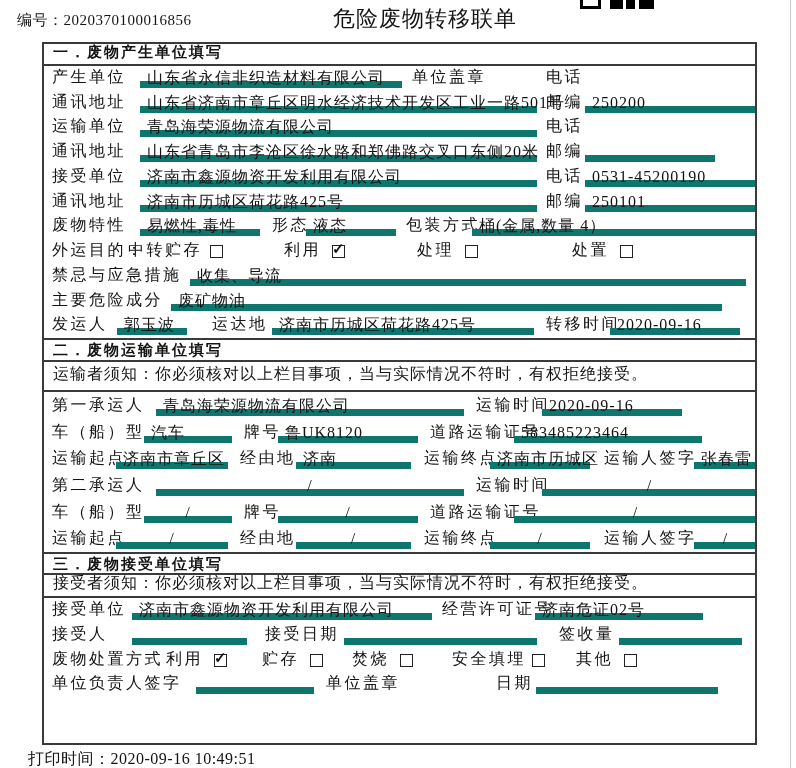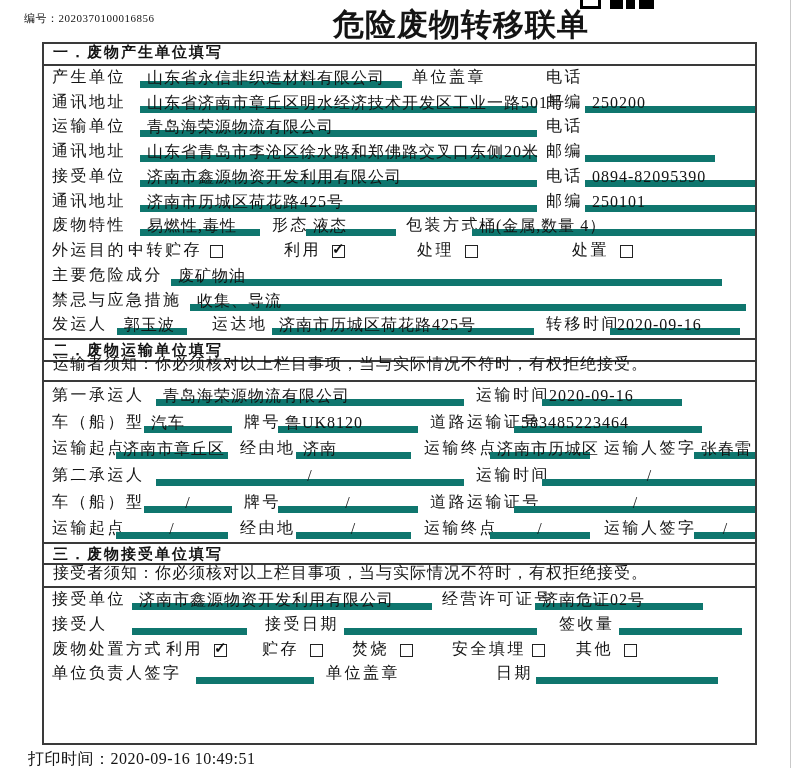--- a/index.html
+++ b/index.html
@@ -2,40 +2,40 @@
 <html><head>
 <meta charset="utf-8">
 <style>
   html,body{margin:0;padding:0;}
   body{
     width:796px;height:768px;background:#ffffff;position:relative;overflow:hidden;
     font-family:"Liberation Serif","DejaVu Serif",serif;color:#141414;
   }
   .abs{position:absolute;}
   
-  #doc-serial{left:24px;top:11px;font-size:11px;letter-spacing:.5px;white-space:nowrap;}
-  #doc-title{left:333px;top:4px;font-size:31px;font-weight:bold;letter-spacing:1px;
+  #doc-serial{left:17px;top:11px;font-size:15px;letter-spacing:.5px;white-space:nowrap;}
+  #doc-title{left:333px;top:4px;font-size:22px;font-weight:normal;letter-spacing:1px;
     font-family:"Liberation Sans","DejaVu Sans",sans-serif;white-space:nowrap;}
   #qr-fragment{left:580px;top:0;width:74px;height:10px;}
   .qrb{position:absolute;top:0;background:#000;height:9px;}
   #qrb-open{left:0;width:21px;height:9px;background:#fff;border:3px solid #000;border-top:none;box-sizing:border-box;}
   
   #page-edge{left:790px;top:0;width:1px;height:768px;background:#c9c9c9;}
   
   #form-table{left:42px;top:42px;width:715px;height:703px;border:2px solid #3a3a3a;
     box-sizing:border-box;font-size:16px;overflow:hidden;}
   .sec-header{position:relative;box-sizing:border-box;border-bottom:2px solid #3a3a3a;
     font-family:"Liberation Sans","DejaVu Sans",sans-serif;font-weight:bold;font-size:15px;
     letter-spacing:2px;padding-left:9px;}
   #sec1-header{height:22px;line-height:20px;font-family:Liberation Mono, monospace;}
   #sec2-header,#sec3-header{border-top:2px solid #3a3a3a;}
   #sec2-header{height:24px;line-height:20px;}
   #sec3-header{height:23px;line-height:19px;}
   .notice{position:relative;box-sizing:border-box;border-bottom:2px solid #3a3a3a;}
-  .n2{height:20px;}
+  .n2{height:30px;}
   .n3{height:23px;}
   .notice span{position:absolute;left:9px;bottom:5px;letter-spacing:1px;white-space:nowrap;}
   .n3 span{bottom:2px;}
   .frow{position:relative;box-sizing:border-box;}
   .r1{height:24.77px;}
   .r2{height:26.66px;}
   .r3{height:24.75px;}
   .lab{position:absolute;bottom:3px;letter-spacing:2.5px;white-space:nowrap;}
   .u{position:absolute;bottom:3px;height:20px;line-height:20px;box-sizing:border-box;
     border-bottom:7px solid #0f766e;padding-left:7px;letter-spacing:1px;white-space:nowrap;}
@@ -85,21 +85,21 @@
     <span class="lab" style="left:8px">通讯地址</span>
     <span class="u" style="left:96px;width:397px">山东省青岛市李沧区徐水路和郑佛路交叉口东侧20米</span>
     <span class="lab" style="left:502px">邮编</span>
     <span class="u" style="left:541px;width:130px"></span>
   </div>
 
   <div class="frow r1">
     <span class="lab" style="left:8px">接受单位</span>
     <span class="u" style="left:96px;width:397px">济南市鑫源物资开发利用有限公司</span>
     <span class="lab" style="left:502px">电话</span>
-    <span class="u" style="left:541px;width:170px">0894-82095390</span>
+    <span class="u" style="left:541px;width:170px">0531-45200190</span>
   </div>
 
   <div class="frow r1">
     <span class="lab" style="left:8px">通讯地址</span>
     <span class="u" style="left:96px;width:397px">济南市历城区荷花路425号</span>
     <span class="lab" style="left:502px">邮编</span>
     <span class="u" style="left:541px;width:170px">250101</span>
   </div>
 
 
@@ -118,27 +118,27 @@
     <span class="cb" style="left:166px"></span>
     <span class="lab" style="left:240px">利用</span>
     <span class="cb checked" style="left:288px"></span>
     <span class="lab" style="left:373px">处理</span>
     <span class="cb" style="left:421px"></span>
     <span class="lab" style="left:528px">处置</span>
     <span class="cb" style="left:576px"></span>
   </div>
 
   <div class="frow r1">
+    <span class="lab" style="left:8px">禁忌与应急措施</span>
+    <span class="u" style="left:146px;width:556px">收集、导流</span>
+  </div>
+
+  <div class="frow r1">
     <span class="lab" style="left:8px">主要危险成分</span>
     <span class="u" style="left:127px;width:551px">废矿物油</span>
-  </div>
-
-  <div class="frow r1">
-    <span class="lab" style="left:8px">禁忌与应急措施</span>
-    <span class="u" style="left:146px;width:556px">收集、导流</span>
   </div>
 
 
   <div class="frow r1">
     <span class="lab" style="left:8px">发运人</span>
     <span class="u" style="left:73px;width:70px">郭玉波</span>
     <span class="lab" style="left:168px">运达地</span>
     <span class="u" style="left:228px;width:262px">济南市历城区荷花路425号</span>
     <span class="lab" style="left:502px">转移时间</span>
     <span class="u" style="left:566px;width:130px">2020-09-16</span>

